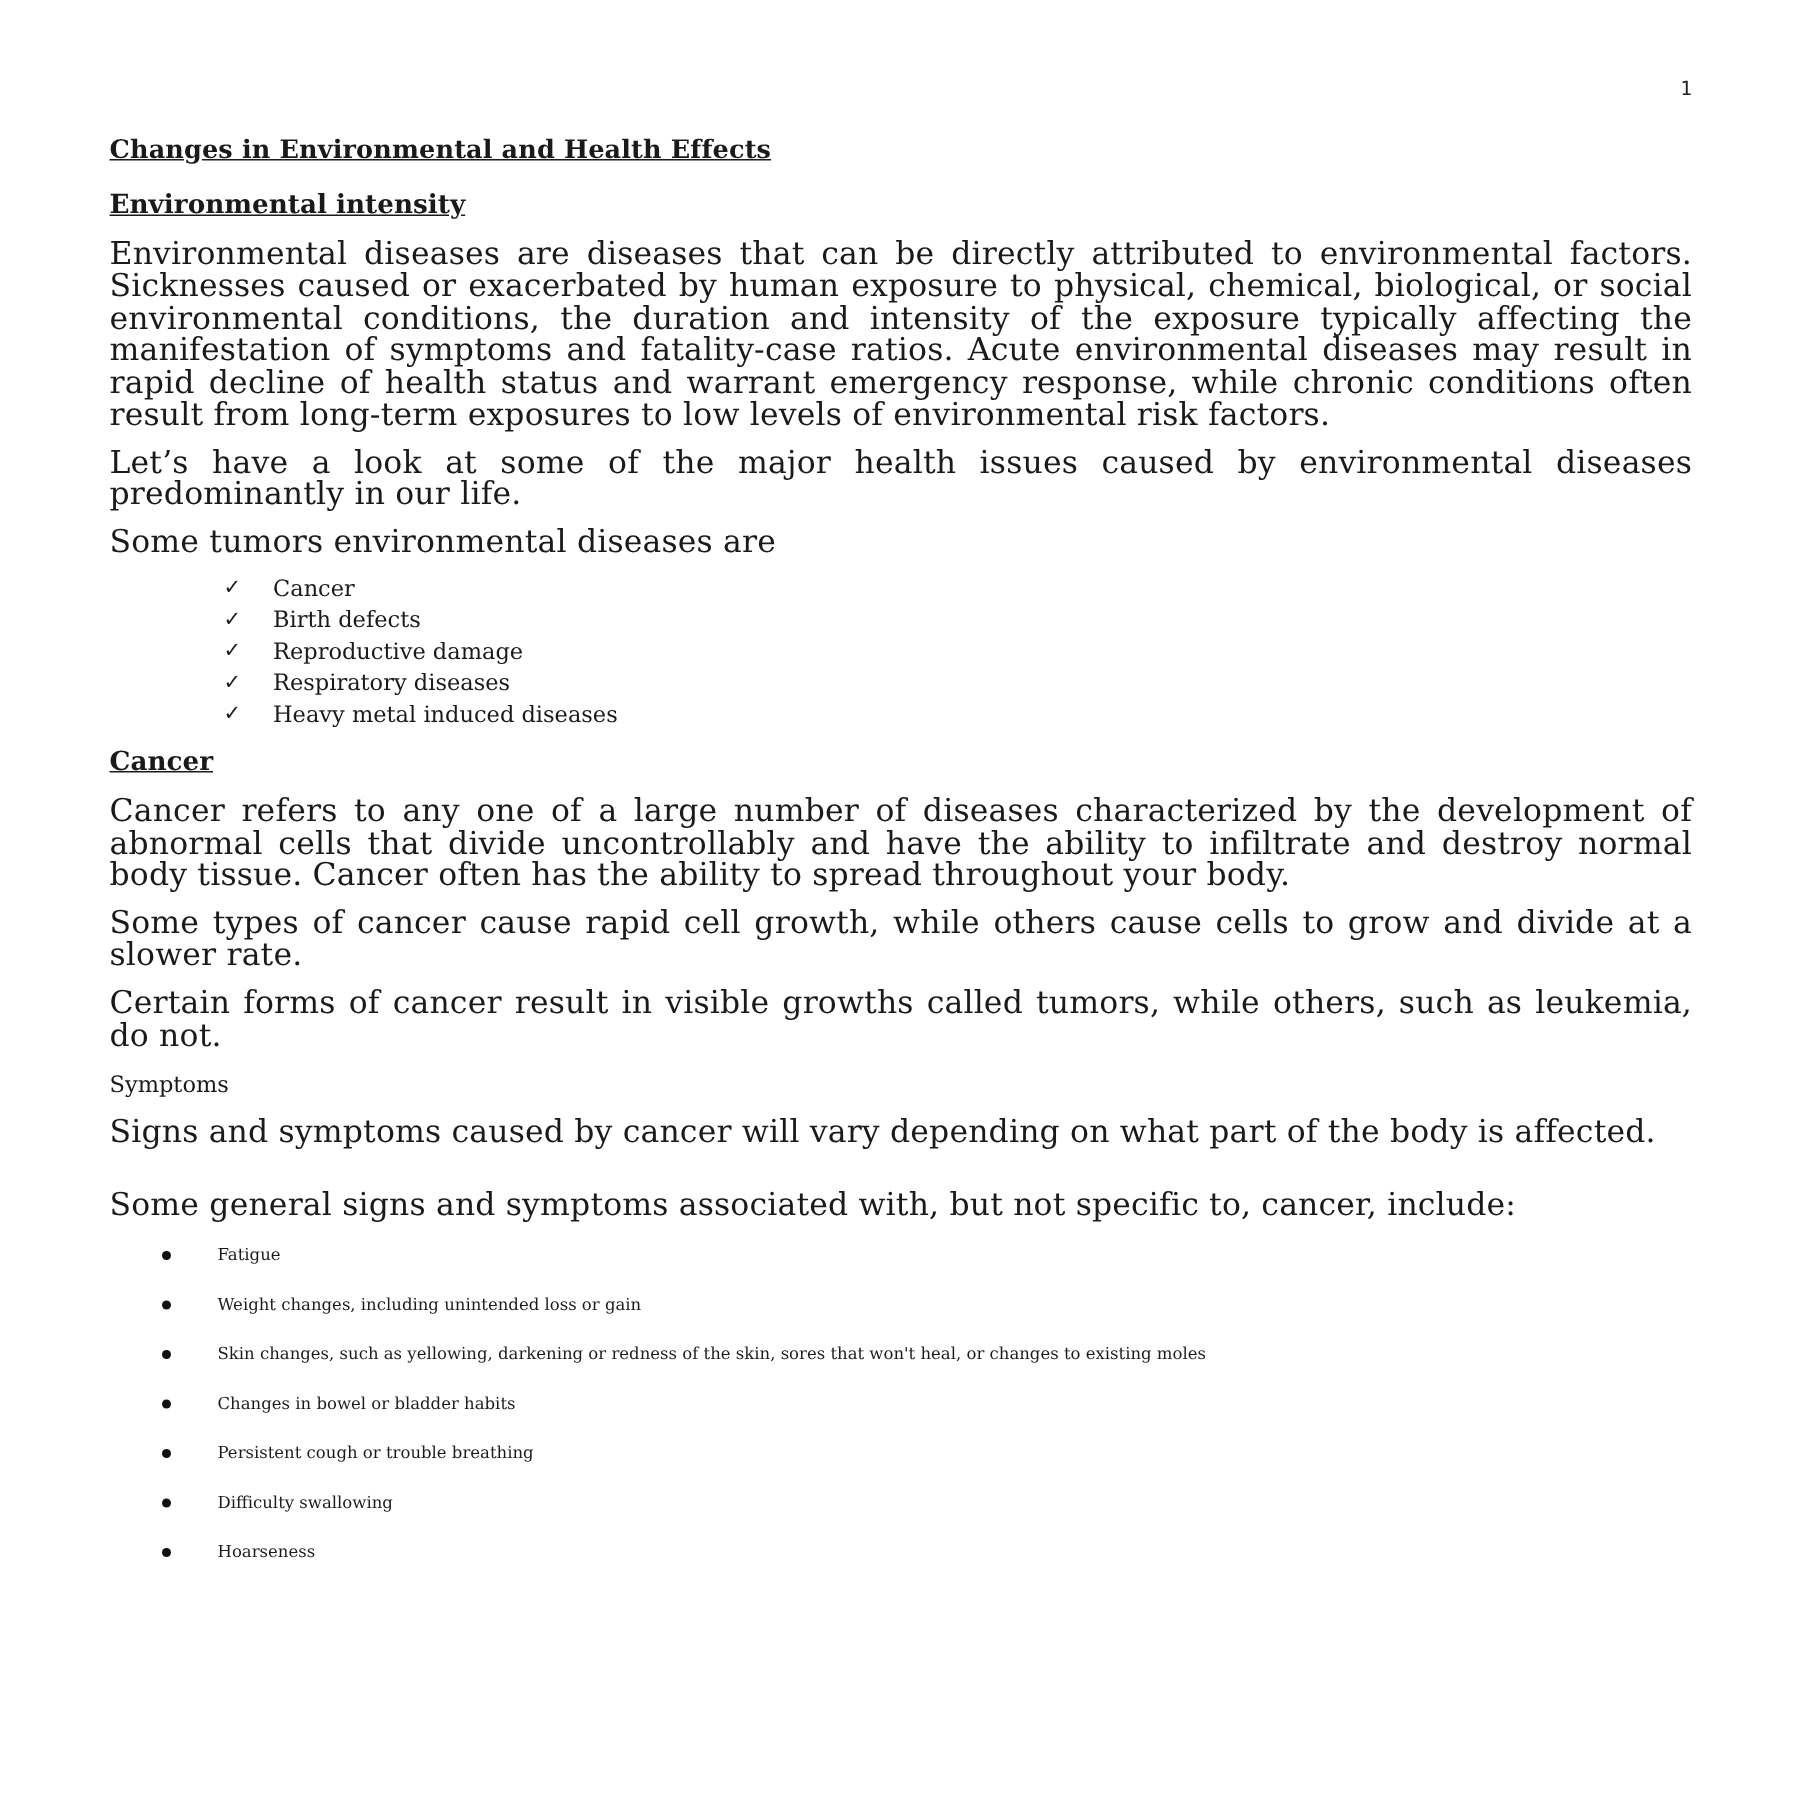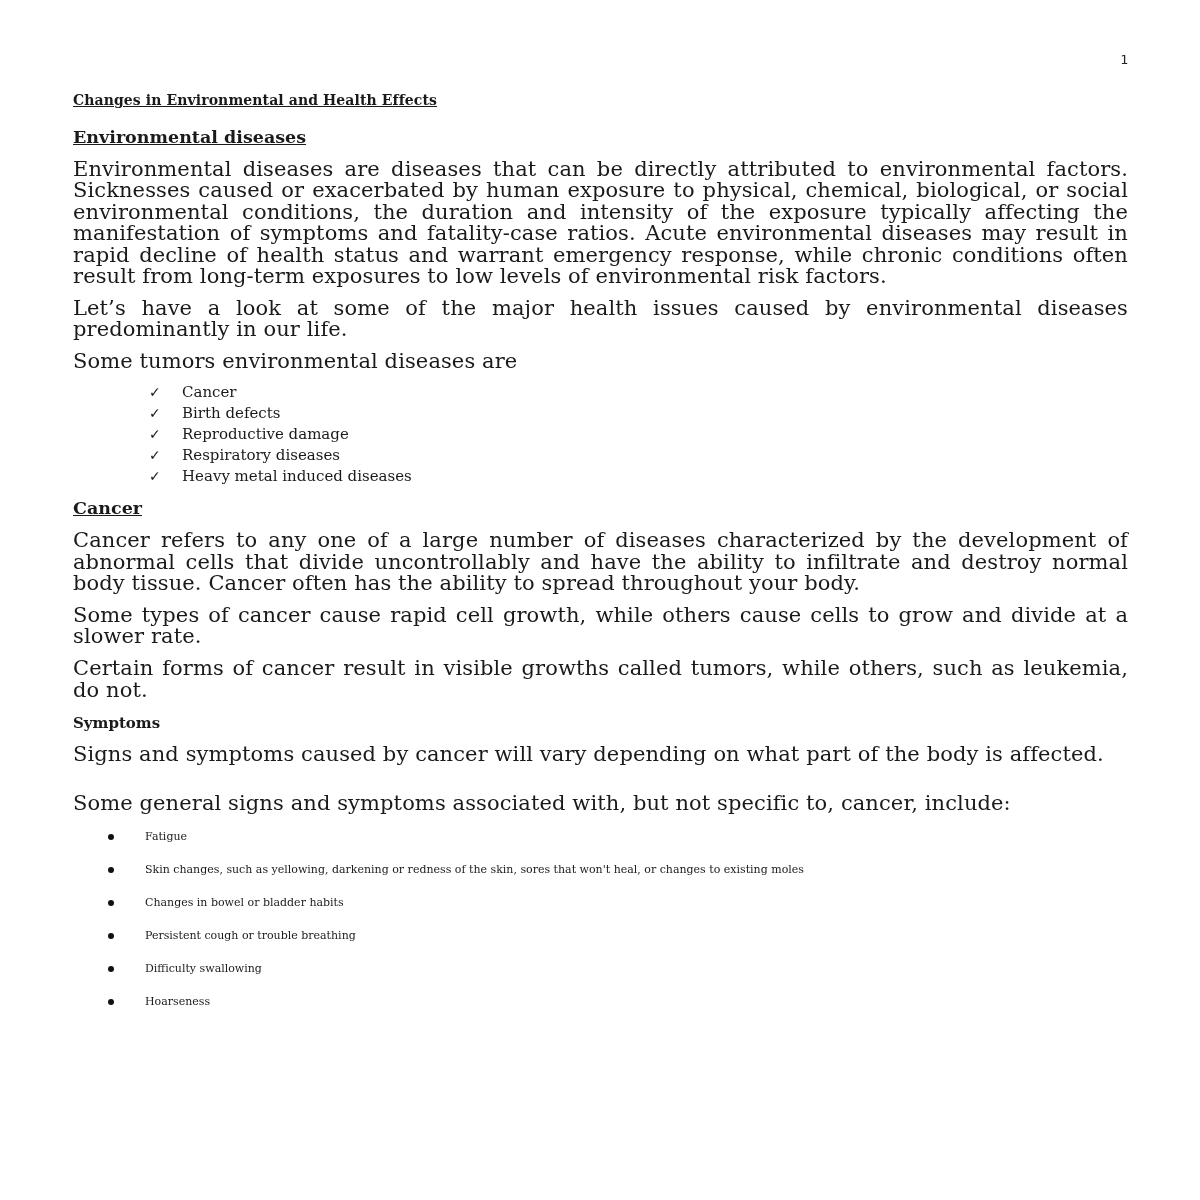--- a/index.html
+++ b/index.html
@@ -1,43 +1,43 @@
 <!DOCTYPE html>
 <html><head>
   <meta charset="utf-8">
   <style>
     html, body { margin: 0; padding: 0; background: #ffffff; }
     body { width: 1200px; height: 1200px; position: relative; overflow: hidden;
            font-family: "DejaVu Serif", "Liberation Serif", serif; color: #1a1a1a; }
     .page-num { position: absolute; top: 52px; right: 72px; font-size: 13px; color: #222;
                 font-family: "DejaVu Sans Mono", monospace; }
     .content { position: absolute; left: 73px; top: 88px; width: 1055px; }
-    h1.doc-title { font-size: 14px; font-weight: bold; text-decoration: underline; margin: 0 0 13px 0;
+    h1.doc-title { font-size: 17px; font-weight: bold; text-decoration: underline; margin: 0 0 13px 0;
                    letter-spacing: 0.1px; line-height: 24px; }
     h2.section { font-size: 17.5px; font-weight: bold; text-decoration: underline; margin: 0 0 10px 0;
                  line-height: 24px; }
-    h3.sub { font-size: 15px; font-weight: bold; margin: 0 0 10px 0; line-height: 22px; }
+    h3.sub { font-size: 15px; font-weight: normal; margin: 0 0 10px 0; line-height: 22px; }
     p { font-size: 21px; line-height: 21.4px; margin: 0 0 10.5px 0; text-align: justify; letter-spacing: 0.1px; }
     ul.check { list-style: none; margin: -1px 0 9px 0; padding: 0 0 0 76px; }
     ul.check li { font-size: 15px; line-height: 21px; position: relative; padding-left: 33px; }
     ul.check li .mark { position: absolute; left: 0; top: 0; font-family: "DejaVu Sans", sans-serif; font-size: 14px; }
     ul.bullet { list-style: none; margin: 0; padding: 0 0 0 35px; }
     ul.bullet li { font-size: 11px; line-height: 21px; position: relative; padding-left: 37px; margin-bottom: 12px;
                    text-align: justify; }
     ul.bullet li .dot { position: absolute; left: 0; top: 8px; width: 6px; height: 6px; border-radius: 50%; background: #111; }
   </style>
 </head>
 <body>
 
 <div class="page-num">1</div>
 
 <div class="content">
   <h1 class="doc-title">Changes in Environmental and Health Effects</h1>
 
-  <h2 class="section">Environmental diseases</h2>
+  <h2 class="section">Environmental intensity</h2>
   <p>Environmental diseases are diseases that can be directly attributed to environmental factors. Sicknesses caused or exacerbated by human exposure to physical, chemical, biological, or social environmental conditions, the duration and intensity of the exposure typically affecting the manifestation of symptoms and fatality-case ratios. Acute environmental diseases may result in rapid decline of health status and warrant emergency response, while chronic conditions often result from long-term exposures to low levels of environmental risk factors.</p>
   <p>Let’s have a look at some of the major health issues caused by environmental diseases predominantly in our life.</p>
   <p>Some tumors environmental diseases are</p>
 
   <ul class="check">
     <li><span class="mark">✓</span><span>Cancer</span></li>
     <li><span class="mark">✓</span><span>Birth defects</span></li>
     <li><span class="mark">✓</span><span>Reproductive damage</span></li>
     <li><span class="mark">✓</span><span>Respiratory diseases</span></li>
     <li><span class="mark">✓</span><span>Heavy metal induced diseases</span></li>
@@ -47,19 +47,20 @@
   <p>Cancer refers to any one of a large number of diseases characterized by the development of abnormal cells that divide uncontrollably and have the ability to infiltrate and destroy normal body tissue. Cancer often has the ability to spread throughout your body.</p>
   <p>Some types of cancer cause rapid cell growth, while others cause cells to grow and divide at a slower rate.</p>
   <p>Certain forms of cancer result in visible growths called tumors, while others, such as leukemia, do not.</p>
 
   <h3 class="sub">Symptoms</h3>
   <p>Signs and symptoms caused by cancer will vary depending on what part of the body is affected.</p>
   <p style="margin-bottom:12px;margin-top:28px;">Some general signs and symptoms associated with, but not specific to, cancer, include:</p>
 
   <ul class="bullet">
     <li><span class="dot"></span><span>Fatigue</span></li>
+    <li><span class="dot"></span><span>Weight changes, including unintended loss or gain</span></li>
     <li><span class="dot"></span><span>Skin changes, such as yellowing, darkening or redness of the skin, sores that won't heal, or changes to existing moles</span></li>
     <li><span class="dot"></span><span>Changes in bowel or bladder habits</span></li>
     <li><span class="dot"></span><span>Persistent cough or trouble breathing</span></li>
     <li><span class="dot"></span><span>Difficulty swallowing</span></li>
     <li><span class="dot"></span><span>Hoarseness</span></li>
   </ul>
 </div>
 
 </body></html>

